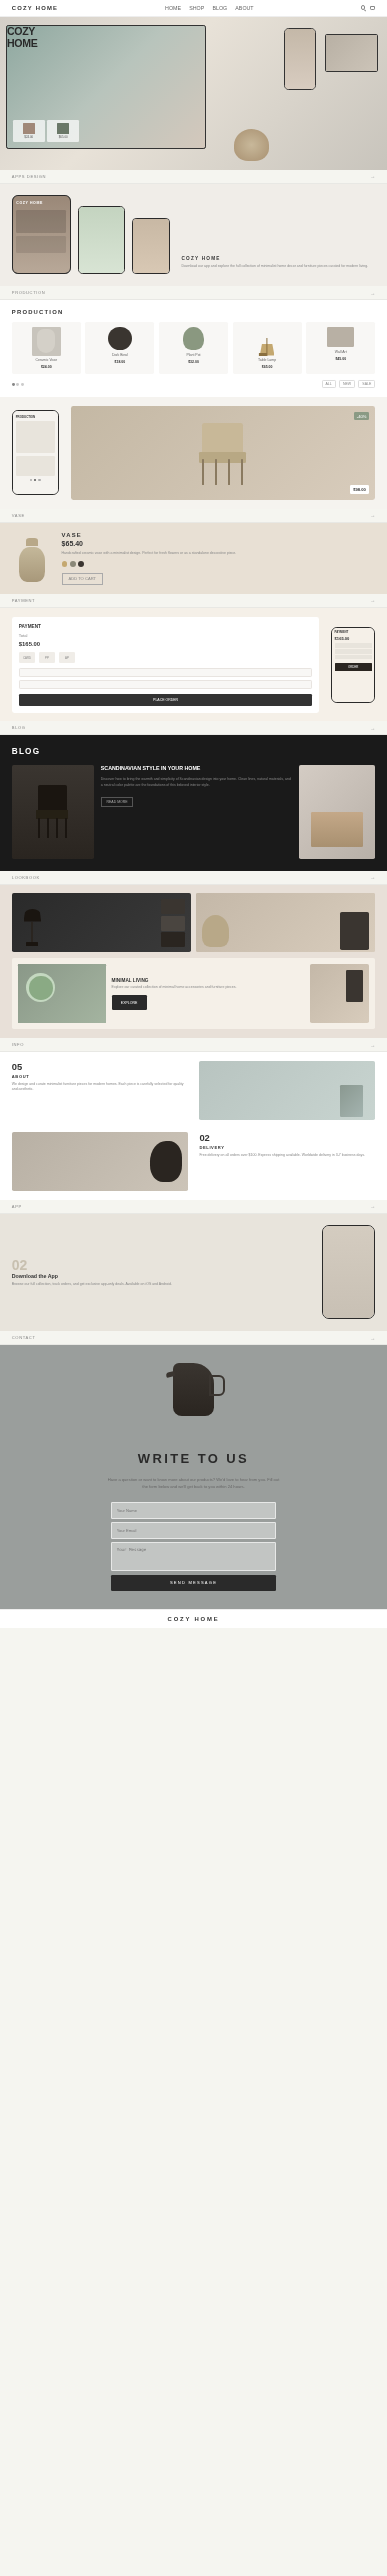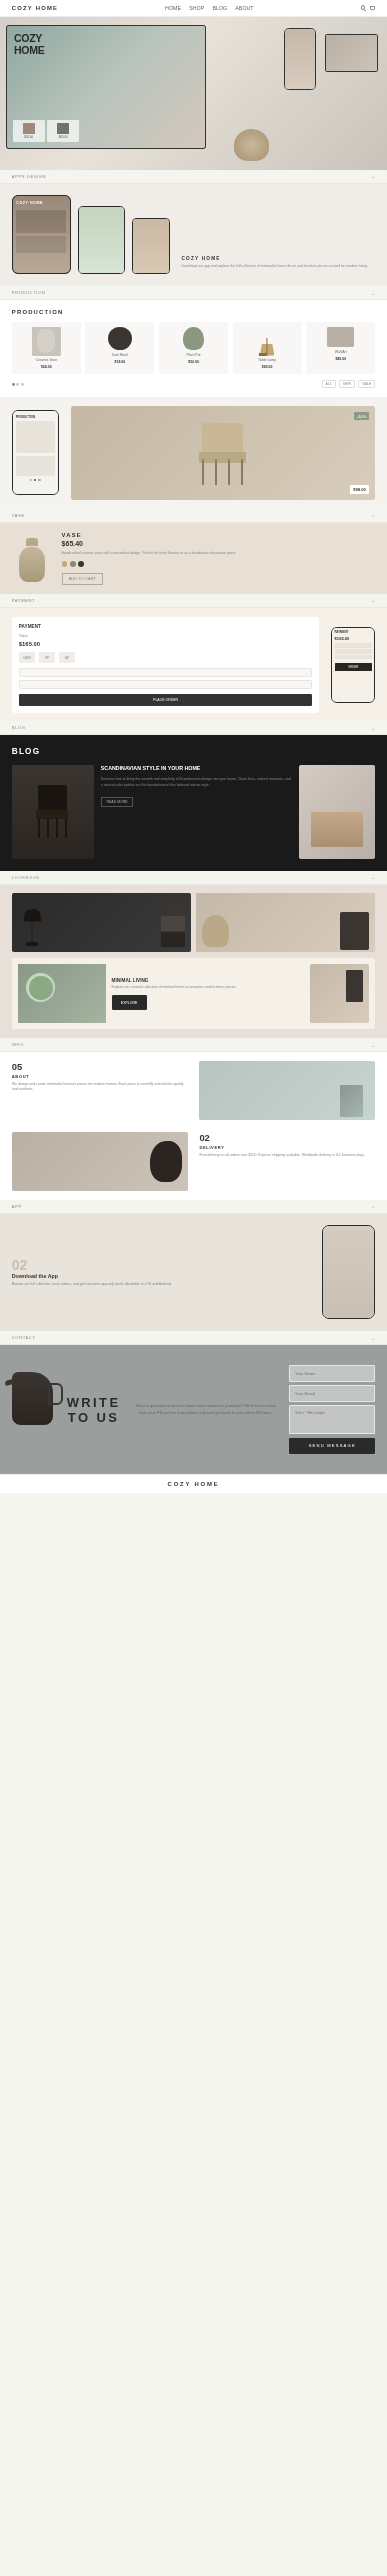--- a/index.html
+++ b/index.html
@@ -51,21 +51,20 @@
       border: 1.2px solid #333;
       overflow: hidden;
     }
     .hero-monitor-screen {
       width: 100%;
       height: 100%;
       background: linear-gradient(135deg, #8fa8a0 0%, #b8c4bc 50%, #d4c8bc 100%);
       position: relative;
       display: flex;
       align-items: flex-start;
-      padding: 7px;
     }
     .hero-monitor-screen .cozy-text {
       font-size: 10.6px;
       font-weight: 800;
       color: #2a2a2a;
       line-height: 1.1;
       letter-spacing: -0.3px;
     }
     .hero-phone {
       position: absolute;
@@ -605,20 +604,21 @@
       height: 100%;
       background: linear-gradient(180deg, #d4ccc0 0%, #c8c0b4 100%);
     }
 
     
     .write-section {
       background: #9a9e9c;
       padding: 17.6px 11.8px;
       min-height: 129px;
       display: flex;
+      flex-direction: column;
       align-items: center;
       justify-content: flex-end;
       gap: 11.8px;
     }
     .write-product-img {
       width: 59px;
       height: 76px;
       position: relative;
     }
     .write-kettle {

